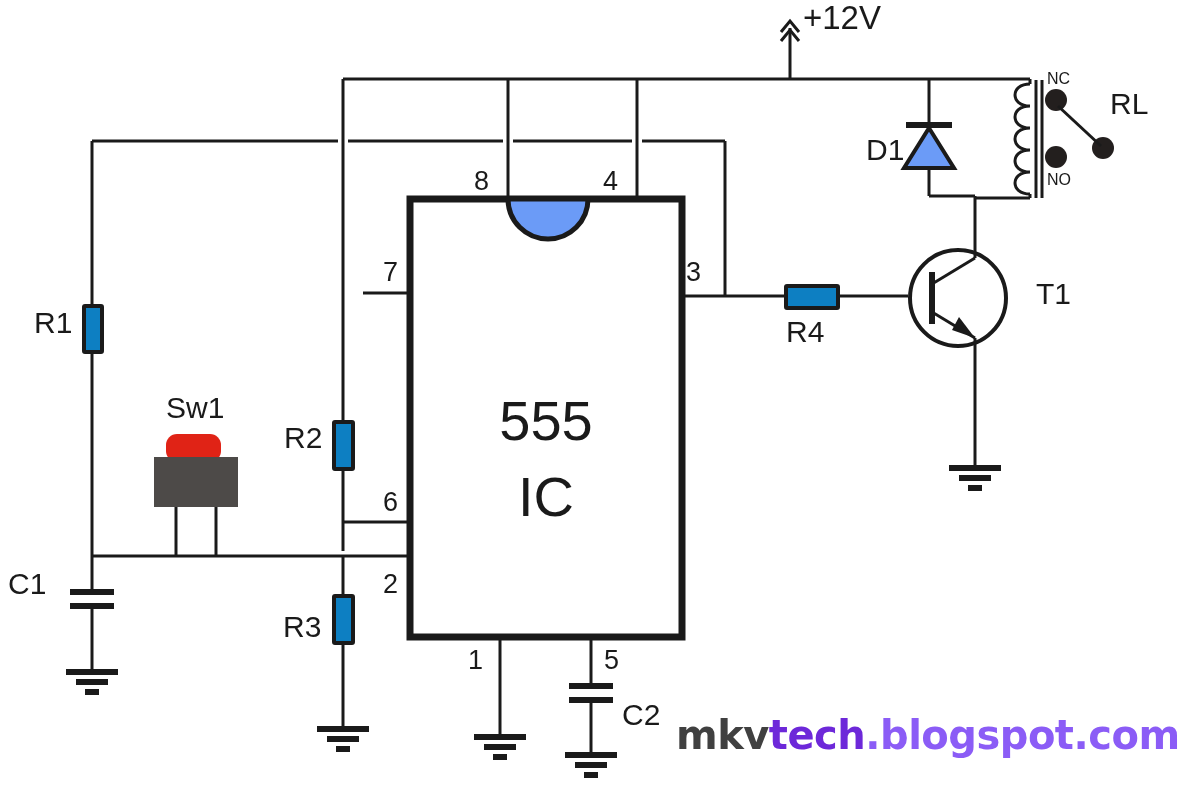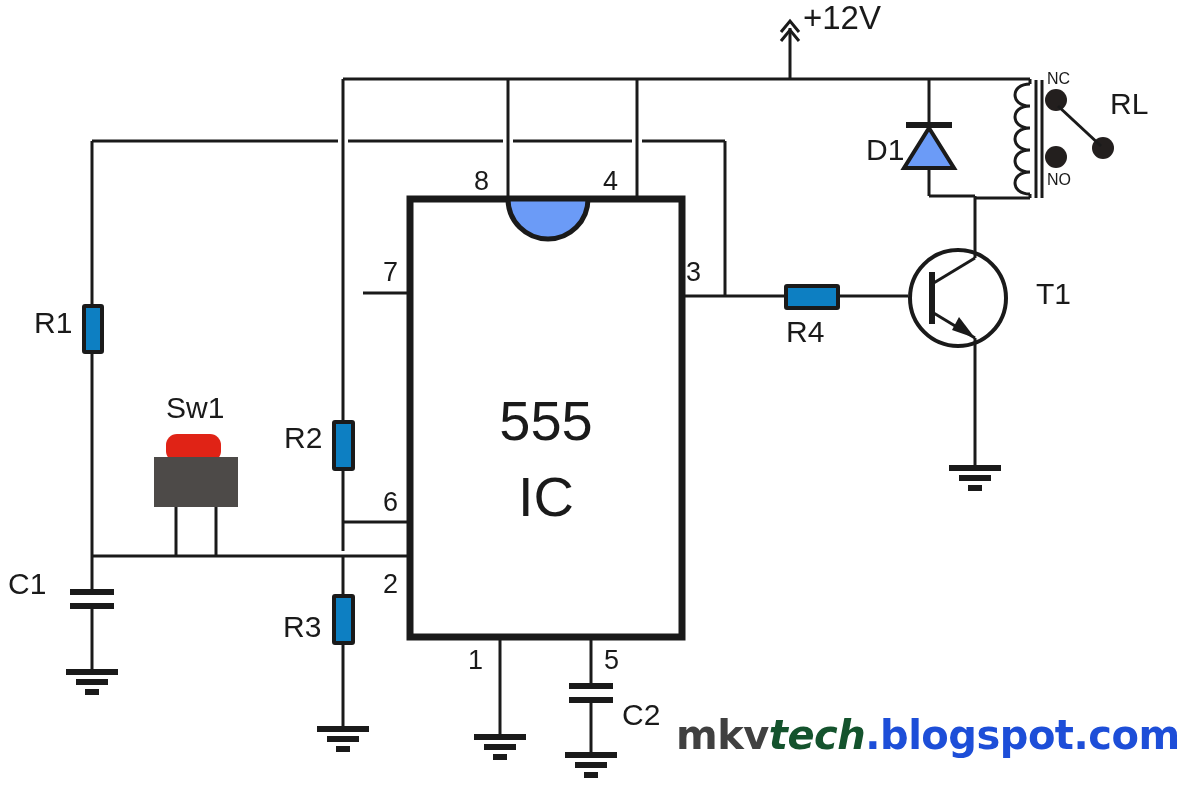--- a/index.html
+++ b/index.html
@@ -97,22 +97,22 @@
     left: 676px;
     top: 712px;
     font-family: "DejaVu Sans", sans-serif;
     font-size: 40px;
     font-weight: bold;
     letter-spacing: -0.5px;
     white-space: nowrap;
     user-select: none;
   }
   .wm-a { color: #404040; }
-  .wm-b { color: #14532d; font-style: italic; }
-  .wm-c { color: #1d4ed8; }
+  .wm-b { color: #6d28d9; }
+  .wm-c { color: #8b5cf6; }
 </style>
 </head>
 <body>
 
 <div id="circuit-root">
 
   <svg id="schematic" viewBox="0 0 1199 800" xmlns="http://www.w3.org/2000/svg">
 
     <g>
 

